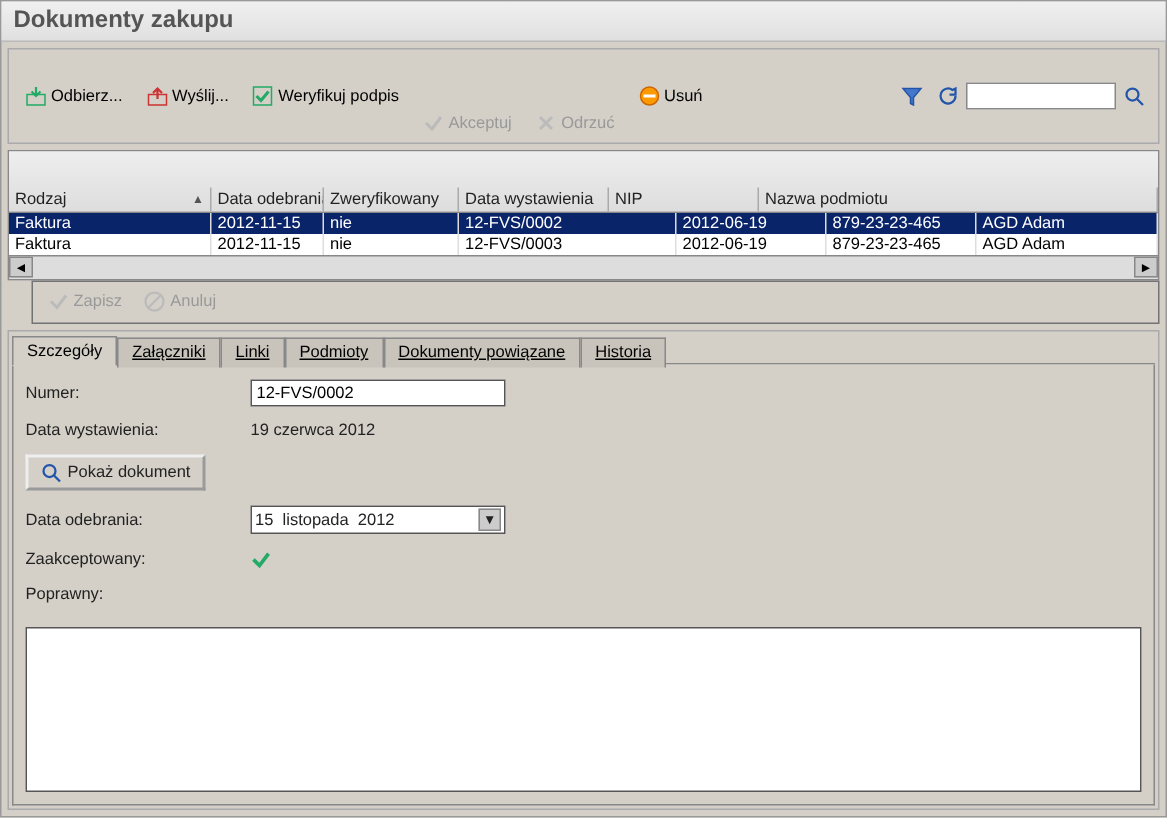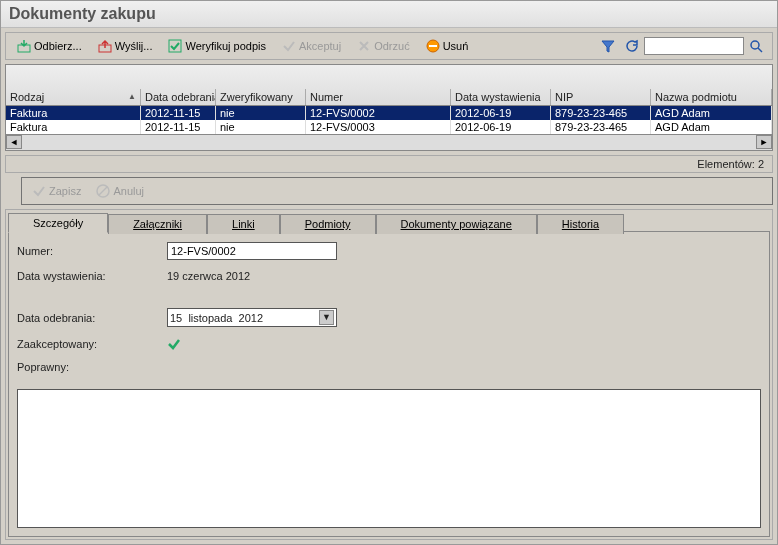--- a/index.html
+++ b/index.html
@@ -1,41 +1,41 @@
 <!DOCTYPE html>
 <html><head>
 <meta charset="utf-8">
 <style>
   * { box-sizing: border-box; font-family: Tahoma, Arial, sans-serif; font-size: 11px; }
   body { margin: 0; background: #d4d0c8; width: 778px; height: 545px; overflow: hidden; }
   .window { width: 778px; height: 545px; border: 1px solid #999; background: #d4d0c8; display: flex; flex-direction: column; }
   .titlebar { background: linear-gradient(to bottom, #f0f0f0, #e0e0e0); padding: 4px 8px; font-weight: bold; color: #555; font-size: 16px; border-bottom: 1px solid #bbb; }
   .toolbar { display: flex; align-items: center; padding: 3px 4px; border: 1px solid #aaa; margin: 4px; background: #d4d0c8; }
   .tbtn { display: inline-flex; align-items: center; padding: 2px 6px; margin-right: 2px; cursor: pointer; border: 1px solid transparent; }
-  .tbtn.disabled { color: #999; cursor: default; }
+  .tbtn.disabled { color: #999; cursor: default; margin-top: 36px; }
   .tbtn .icon { width: 14px; height: 14px; margin-right: 3px; display: inline-block; }
   .spacer { flex: 1; }
   .searchwrap { display: flex; align-items: center; }
   .searchbox { width: 100px; height: 18px; border: 1px solid #888; background: #fff; }
   .icon-btn { width: 20px; height: 20px; display: inline-flex; align-items: center; justify-content: center; margin: 0 2px; cursor: pointer; }
   .grid { margin: 0 4px; border: 1px solid #888; background: #fff; }
   .grid-head { display: flex; background: linear-gradient(to bottom, #eee, #ddd); border-bottom: 1px solid #888; }
   .gh { padding: 2px 4px; border-right: 1px solid #aaa; overflow: hidden; white-space: nowrap; color: #222; position: relative; margin-top: 24px; }
   .grid-body { }
   .grow { display: flex; color: #000; }
   .grow.sel { background: #0a246a; color: #fff; }
   .gc { padding: 1px 4px; border-right: 1px solid #ddd; overflow: hidden; white-space: nowrap; }
   .grid-scroll { display: flex; justify-content: space-between; background: #ddd; border-top: 1px solid #888; height: 16px; }
   .scroll-btn { width: 16px; height: 14px; background: #ccc; border: 1px solid #888; text-align: center; line-height: 12px; font-size: 9px; cursor: pointer; }
   .status { text-align: right; padding: 2px 8px; color: #222; border: 1px solid #aaa; margin: 4px; background: #d4d0c8; }
   .formbar { border: 1px solid #737373; margin: 0 4px 4px 20px; padding: 4px; }
   .fbtn { display: inline-flex; align-items: center; padding: 2px 6px; color: #999; }
   .tabs-area { border: 1px solid #aaa; margin: 0 4px 4px 4px; flex: 1; padding: 2px; display: flex; flex-direction: column; background:#d4d0c8; }
   .tabstrip { display: flex; border-bottom: 1px solid #888; }
-  .tab { padding: 3px 24px; border: 1px solid #888; border-bottom: none; background: #d4d0c8; margin-right: 0px; margin-bottom: -1px; cursor: pointer; position:relative; top:1px; }
+  .tab { padding: 3px 9px; border: 1px solid #888; border-bottom: none; background: #d4d0c8; margin-right: 0px; margin-bottom: -1px; cursor: pointer; position:relative; top:1px; }
   .tab.active { background: #d4d0c8; border-bottom: 1px solid #d4d0c8; z-index:2;}
   .tab.inactive { background: #c8c4bc; top:2px;text-decoration:underline; }
   .tabcontent { flex: 1; padding: 10px 8px 8px 8px; background:#d4d0c8; border:1px solid #888; border-top:none; display:flex; flex-direction:column;}
   .field-row { display: flex; align-items: center; margin-bottom: 10px; color:#222; }
   .field-label { width: 150px; }
   .txt-input { width: 170px; height: 18px; border: 1px solid #555; padding: 1px 3px; background:#fff; color:#000;}
   .btn-raised { display: inline-flex; align-items:center; padding: 3px 8px; border: 2px outset #eee; background:#d4d0c8; cursor:pointer; }
   .date-sel { display:inline-flex; align-items:center; width:170px; height:19px; border:1px solid #555; background:#fff; padding:0 2px; justify-content: space-between;}
   .date-sel .ddbtn { width:15px; height:15px; background:#ccc; border:1px solid #888; text-align:center; font-size:9px; line-height:13px; cursor:pointer;}
   .bigtext { flex:1; margin-top:6px; border:1px solid #555; background:#fff; }
@@ -121,21 +121,20 @@
           </svg>
         </span>
     </span>
   </div>
 
   <div class="grid">
     <div class="grid-head">
       <div class="gh" style="width:135px"><span>Rodzaj</span><span class="sort-arrow">▲</span></div>
       <div class="gh" style="width:75px">Data odebrania</div>
       <div class="gh" style="width:90px">Zweryfikowany</div>
-      <div class="gh" style="width:145px">Numer</div>
       <div class="gh" style="width:100px">Data wystawienia</div>
       <div class="gh" style="width:100px">NIP</div>
       <div class="gh" style="flex:1">Nazwa podmiotu</div>
     </div>
     <div class="grid-body" id="grid-body">
         <div class="grow sel">
           <div class="gc" style="width: 135px;">Faktura</div>
           <div class="gc" style="width: 75px;">2012-11-15</div>
           <div class="gc" style="width: 90px;">nie</div>
           <div class="gc" style="width: 145px;">12-FVS/0002</div>
@@ -152,24 +151,20 @@
           <div class="gc" style="width: 100px;">879-23-23-465</div>
           <div class="gc" style="flex: 1 1 0%;">AGD Adam</div>
         </div>
       </div>
     <div class="grid-scroll">
       <span class="scroll-btn">◄</span>
       <span class="scroll-btn">►</span>
     </div>
   </div>
 
-  <div class="status">
-    <span>Elementów:</span>
-    <span>2</span>
-  </div>
 
   <div class="formbar">
     <span class="fbtn">
       <span class="icon" style="width:14px;height:14px;margin-right:3px">
           <svg viewBox="0 0 14 14">
             <path d="M2 7l4 4 6-8" fill="none" stroke="#bbb" stroke-width="2"></path>
           </svg>
         </span>
       <span>Zapisz</span>
     </span>
@@ -195,21 +190,32 @@
     </div>
     <div class="tabcontent">
       <div class="field-row">
         <span class="field-label">Numer:</span>
         <input class="txt-input" value="12-FVS/0002" style="">
       </div>
       <div class="field-row">
         <span class="field-label">Data wystawienia:</span>
         <span>19 czerwca 2012</span>
       </div>
-      <div class="field-row" style="margin-top:16px">
+      <div class="field-row">
+        <span class="btn-raised">
+          <span style="width:14px;height:14px;margin-right:4px">
+              <svg viewBox="0 0 14 14">
+                <circle cx="6" cy="6" r="4" fill="none" stroke="#25a" stroke-width="1.5"></circle>
+                <line x1="9" y1="9" x2="13" y2="13" stroke="#25a" stroke-width="1.5"></line>
+              </svg>
+            </span>
+          <span>Pokaż dokument</span>
+        </span>
+      </div>
+      <div class="field-row" style="margin-top:0">
         <span class="field-label">Data odebrania:</span>
         <span class="date-sel">
           <span><span>15</span>&nbsp;&nbsp;<span>listopada</span>&nbsp;&nbsp;<span>2012</span></span>
           <span class="ddbtn">▼</span>
         </span>
       </div>
       <div class="field-row">
         <span class="field-label">Zaakceptowany:</span>
         <span>
             <svg width="14" height="14" viewBox="0 0 14 14">

